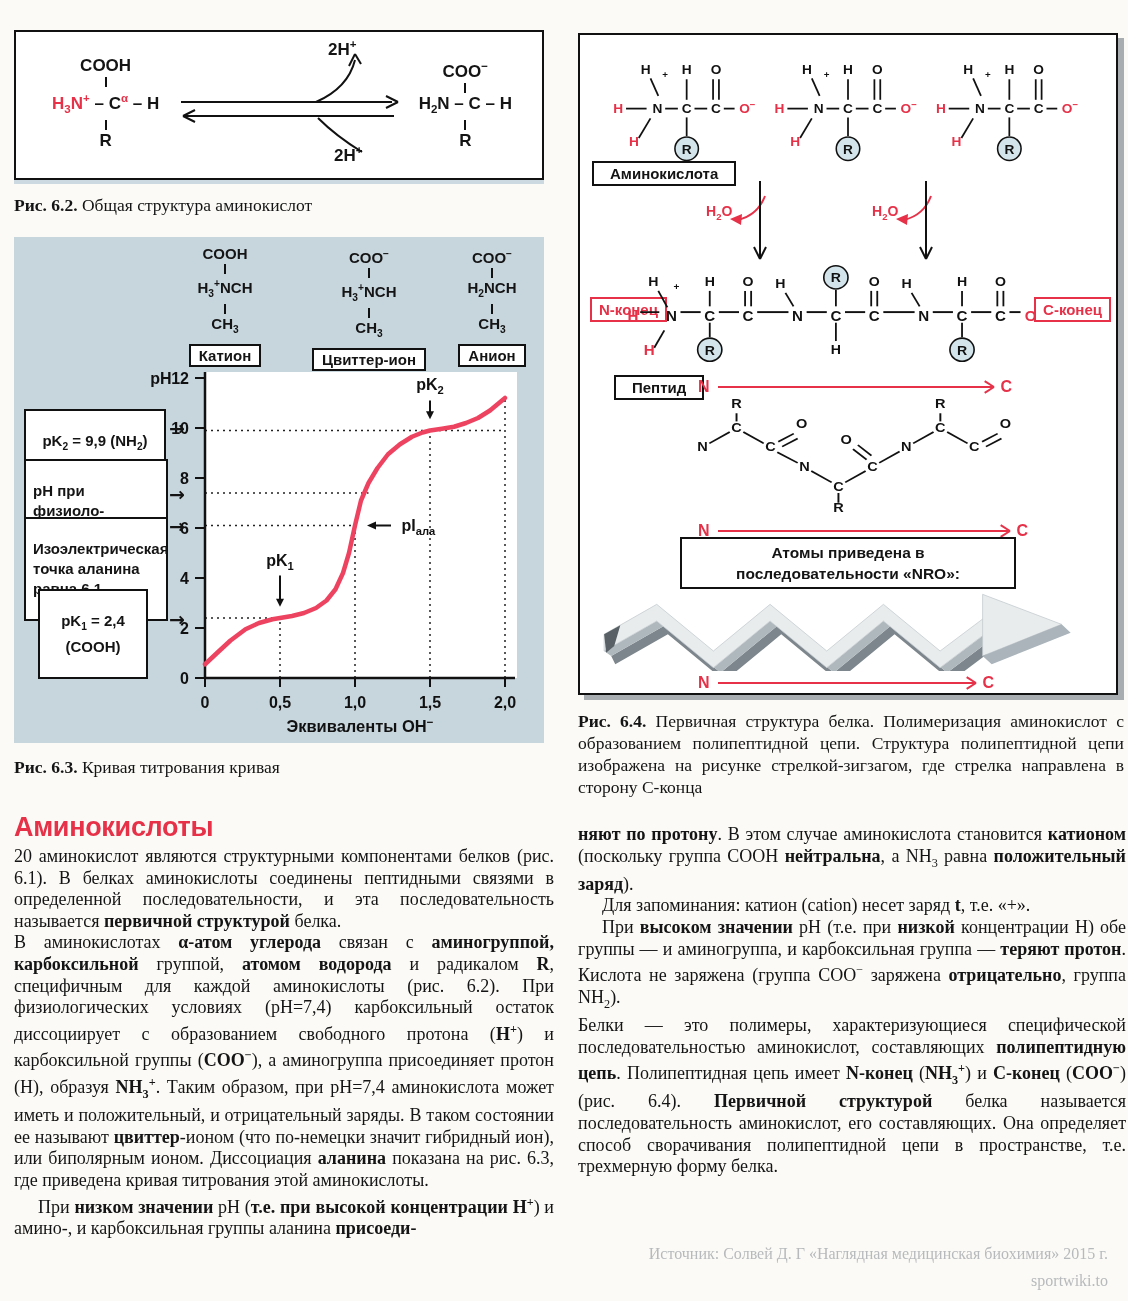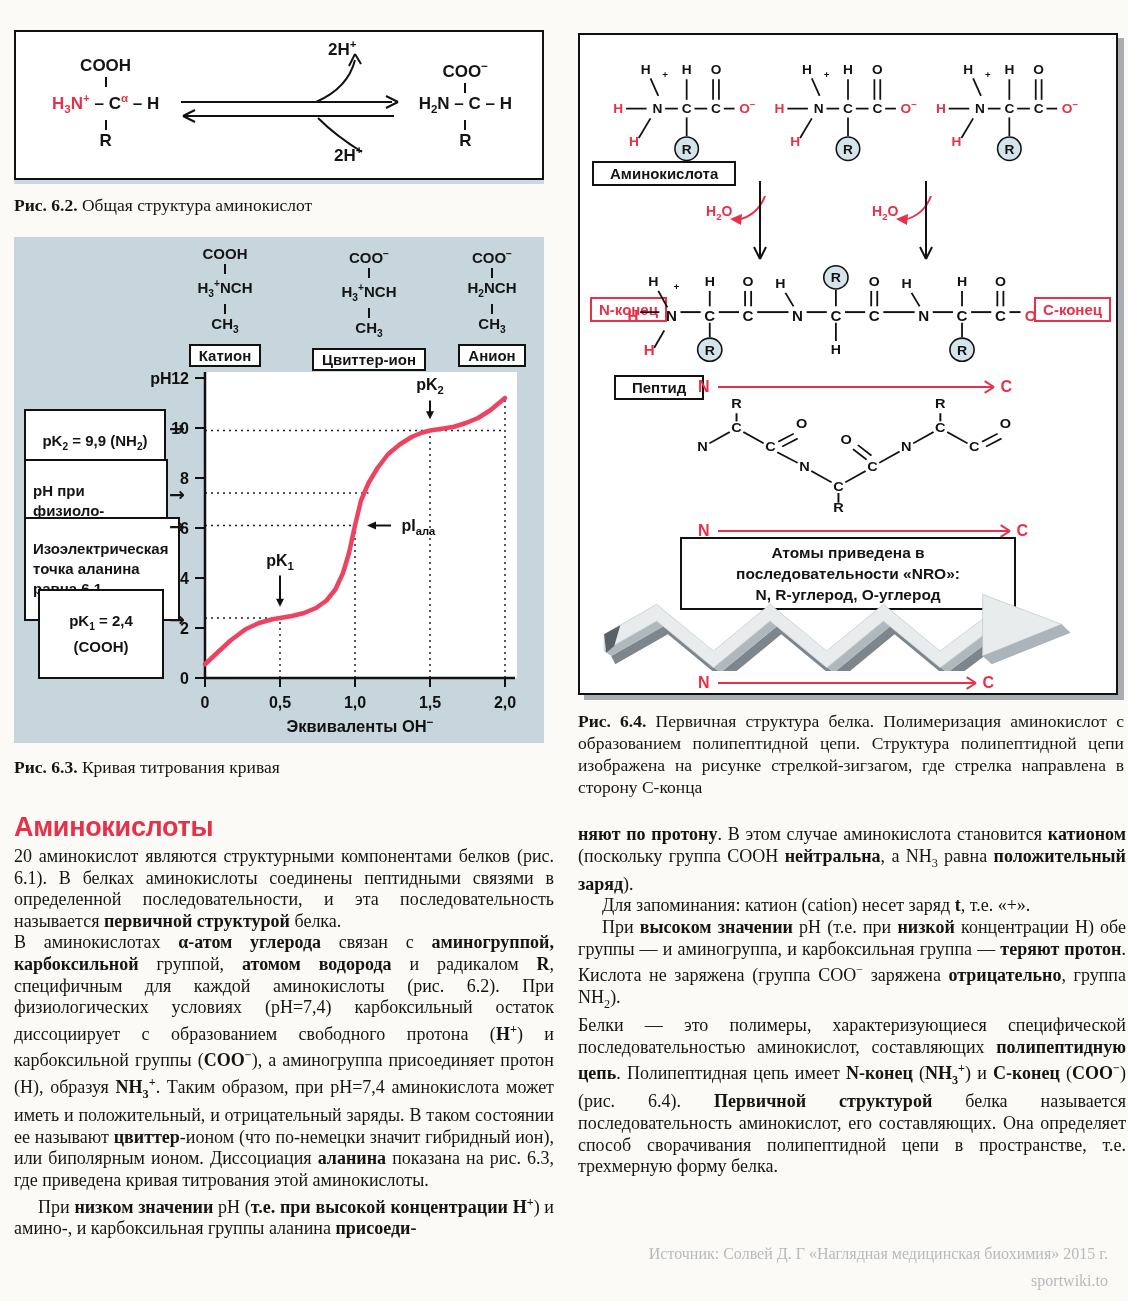--- a/index.html
+++ b/index.html
@@ -189,27 +189,27 @@
 
     <div class="sidebox center" style="left:10px;top:172px;width:142px;">
       <div><span>pK</span><span class="sub">2</span><span> = 9,9 (NH</span><span class="sub">2</span><span>)</span></div>
     </div>
     <span class="sb-arrow" style="left:155px;top:180px;">→</span>
     <div class="sidebox" style="left:10px;top:222px;width:144px;">
       <div><span>pH при физиоло-</span></div>
       <div><span>гических условиях</span></div>
     </div>
     <span class="sb-arrow" style="left:155px;top:246px;">→</span>
-    <div class="sidebox" style="left:10px;top:280px;width:156px;">
+    <div class="sidebox" style="left:10px;top:280px;width:144px;">
       <div><span>Изоэлектрическая</span></div>
       <div><span>точка аланина</span></div>
       <div><span>равна 6,1</span></div>
     </div>
     <span class="sb-arrow" style="left:155px;top:278px;">→</span>
-    <div class="sidebox center" style="left:24px;top:352px;width:126px;">
+    <div class="sidebox center" style="left:24px;top:352px;width:110px;">
       <div><span>pK</span><span class="sub">1</span><span> = 2,4</span></div>
       <div><span>(COOH)</span></div>
     </div>
     <span class="sb-arrow" style="left:155px;top:371px;">→</span>
   </div>
   <div class="caption cap63"><span class="bb">Рис. 6.3.</span><span> Кривая титрования кривая</span></div>
 
   <div class="headline">Аминокислоты</div>
   <div class="body-text text-left">
     <p><span>20 аминокислот являются структурными компонентами белков (рис. 6.1). В белках аминокислоты соединены пептидными связями в определенной последовательности, и эта последовательность называется </span><span class="bb">первичной структурой</span><span> белка.</span></p>
@@ -415,21 +415,20 @@
         <line x1="307" y1="61" x2="323" y2="51" stroke="#111" stroke-width="2"></line>
       </svg>
     <div class="ncarrow" style="left:118px;top:486px;width:330px;">
       <span>N</span>
       <span class="ln"></span>
       <span>C</span>
     </div>
 
     <div class="nrobox" style="left:100px;top:502px;width:336px;">
       <div>Атомы приведена в последовательности «NRO»:</div>
-      <div>N, R-углерод, О-углерод</div>
     </div>
 
     <svg id="svg-zigzag" class="abs" style="left:14px;top:556px;" width="506" height="80" viewBox="0 0 500 96" preserveAspectRatio="none">
         <polygon points="17,78 69,42 125,98 181,42 237,98 293,42 349,98 395,56 399,66 353,108 297,52 241,108 185,52 129,108 73,52 21,88" fill="#7d868c" stroke="none" stroke-width="0.8"></polygon>
         <polygon points="10,72 62,36 118,92 174,36 230,92 286,36 342,92 388,50 395,56 349,98 293,42 237,98 181,42 125,98 69,42 17,78" fill="#aeb8bd" stroke="none" stroke-width="0.8"></polygon>
         <polygon points="10,52 62,16 118,72 174,16 230,72 286,16 342,72 388,30 388,50 342,92 286,36 230,92 174,36 118,92 62,36 10,72" fill="#e8eced" stroke="#c2c9cd" stroke-width="0.8"></polygon>
         <polygon points="384,4 462,40 384,78" fill="#e8eced" stroke="#c2c9cd" stroke-width="0.8"></polygon>
         <polygon points="462,40 471,50 393,88 384,78" fill="#aab4ba" stroke="none" stroke-width="0.8"></polygon>
         <polygon points="10,52 26,41 20,66 12,74" fill="#5a6166" stroke="none" stroke-width="0.8"></polygon>
       </svg>

